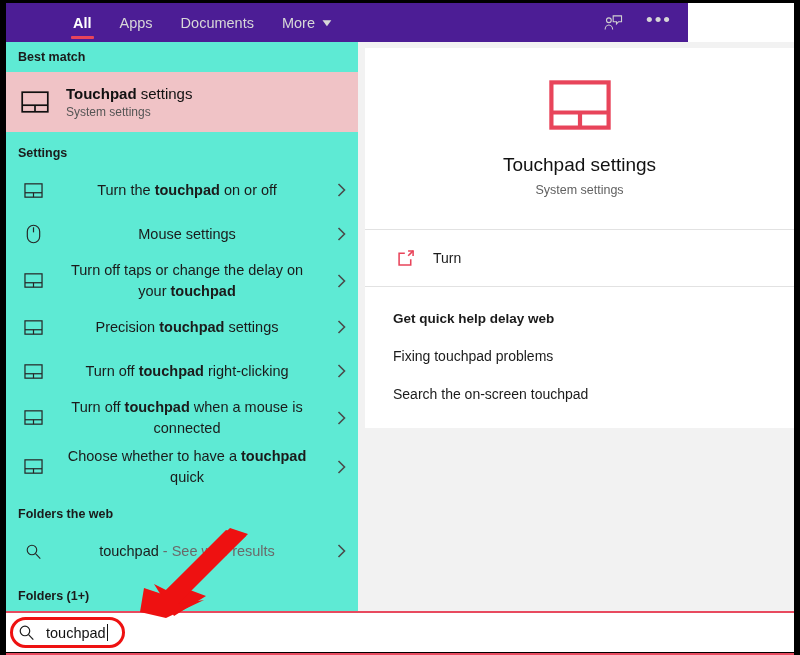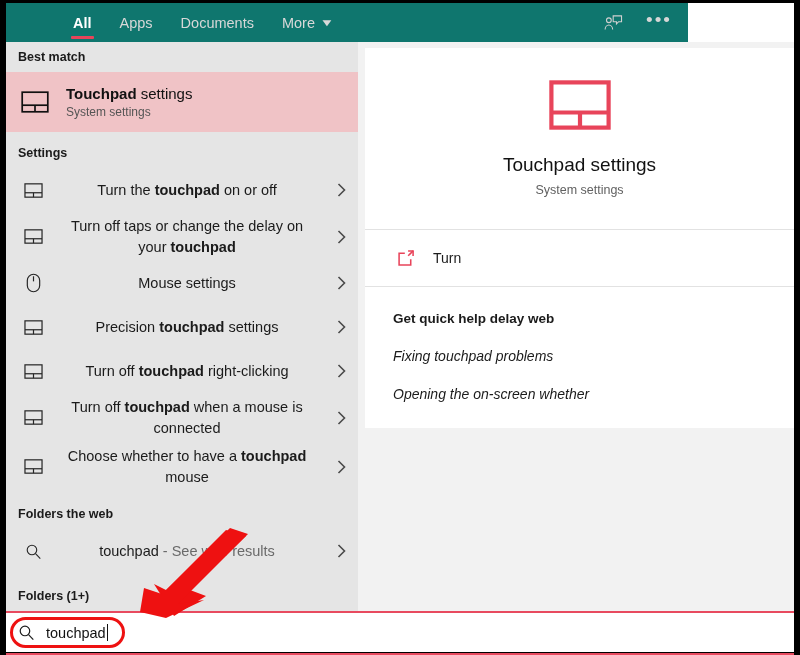--- a/index.html
+++ b/index.html
@@ -27,21 +27,21 @@
   .frame-left   { left: 0; top: 0; width: 6px;  height: 655px; }
   .frame-right  { right: 0; top: 0; width: 6px; height: 655px; }
   .frame-top    { left: 0; top: 0; width: 800px; height: 3px; }
   .frame-bottom { left: 0; bottom: 0; width: 800px; height: 3px; }
 
   
   .header {
     position: absolute;
     left: 6px; top: 3px;
     width: 682px; height: 39px;
-    background: #0f766e;
+    background: #4c1d95;
     display: flex;
     align-items: center;
   }
   .tabs {
     display: flex;
     align-items: center;
     height: 39px;
     margin-left: 53px;
   }
   .tab {
@@ -95,21 +95,21 @@
     line-height: 1;
     padding-bottom: 6px;
   }
 
   
   .left-pane {
     position: absolute;
     left: 6px; top: 42px;
     width: 352px;
     height: 571px;
-    background: #e5e5e5;
+    background: #5eead4;
     overflow: hidden;
   }
   .section-head {
     font-size: 12.5px;
     font-weight: bold;
     color: #1b1b1b;
     padding: 0 0 0 12px;
     height: 30px;
     display: flex;
     align-items: center;
@@ -243,21 +243,20 @@
     font-size: 13.5px;
     font-weight: bold;
     color: #1b1b1b;
     margin-bottom: 22px;
   }
   .help-link {
     font-size: 14px;
     color: #1b1b1b;
     margin-bottom: 22px;
     cursor: default;
-    font-style: italic;
   }
   .help-link:last-child { margin-bottom: 0; }
 
   
   .search-bar {
     position: absolute;
     left: 6px; bottom: 3px;
     width: 788px; height: 39px;
     background: #ffffff;
     display: flex;
@@ -386,49 +385,49 @@
           </div>
           <div class="row-label"><span>Turn the </span><b>touchpad</b><span> on or off</span></div>
           <div class="row-chev">
             <svg width="11" height="16" viewBox="0 0 11 16" fill="none" stroke="#4a4a4a" stroke-width="1.6">
               <polyline points="2.5,2 8.5,8 2.5,14"></polyline>
             </svg>
           </div>
         </div>
         <div class="result-row">
           <div class="row-icon">
+            <svg width="17" height="20" viewBox="0 0 18 22" fill="none" stroke="#262626" stroke-width="1.3">
+              <rect x="2.2" y="1.4" width="13.6" height="19.2" rx="6.8"></rect>
+              <line x1="9" y1="3.6" x2="9" y2="9.2"></line>
+            </svg>
+          </div>
+          <div class="row-label"><span>Mouse settings</span></div>
+          <div class="row-chev">
+            <svg width="11" height="16" viewBox="0 0 11 16" fill="none" stroke="#4a4a4a" stroke-width="1.6">
+              <polyline points="2.5,2 8.5,8 2.5,14"></polyline>
+            </svg>
+          </div>
+        </div>
+        <div class="result-row">
+          <div class="row-icon">
             <svg width="19" height="15" viewBox="0 0 20 16" fill="none" stroke="#262626" stroke-width="1.3">
               <rect x="0.9" y="0.9" width="18.2" height="14.2"></rect>
               <line x1="0.9" y1="10.4" x2="19.1" y2="10.4"></line>
               <line x1="10" y1="10.4" x2="10" y2="15.1"></line>
             </svg>
           </div>
           <div class="row-label"><span>Turn off taps or change the delay on your </span><b>touchpad</b></div>
           <div class="row-chev">
             <svg width="11" height="16" viewBox="0 0 11 16" fill="none" stroke="#4a4a4a" stroke-width="1.6">
               <polyline points="2.5,2 8.5,8 2.5,14"></polyline>
             </svg>
           </div>
         </div>
         <div class="result-row">
           <div class="row-icon">
-            <svg width="17" height="20" viewBox="0 0 18 22" fill="none" stroke="#262626" stroke-width="1.3">
-              <rect x="2.2" y="1.4" width="13.6" height="19.2" rx="6.8"></rect>
-              <line x1="9" y1="3.6" x2="9" y2="9.2"></line>
-            </svg>
-          </div>
-          <div class="row-label"><span>Mouse settings</span></div>
-          <div class="row-chev">
-            <svg width="11" height="16" viewBox="0 0 11 16" fill="none" stroke="#4a4a4a" stroke-width="1.6">
-              <polyline points="2.5,2 8.5,8 2.5,14"></polyline>
-            </svg>
-          </div>
-        </div>
-        <div class="result-row">
-          <div class="row-icon">
             <svg width="19" height="15" viewBox="0 0 20 16" fill="none" stroke="#262626" stroke-width="1.3">
               <rect x="0.9" y="0.9" width="18.2" height="14.2"></rect>
               <line x1="0.9" y1="10.4" x2="19.1" y2="10.4"></line>
               <line x1="10" y1="10.4" x2="10" y2="15.1"></line>
             </svg>
           </div>
           <div class="row-label"><span>Precision </span><b>touchpad</b><span> settings</span></div>
           <div class="row-chev">
             <svg width="11" height="16" viewBox="0 0 11 16" fill="none" stroke="#4a4a4a" stroke-width="1.6">
               <polyline points="2.5,2 8.5,8 2.5,14"></polyline>
@@ -466,21 +465,21 @@
           </div>
         </div>
         <div class="result-row">
           <div class="row-icon">
             <svg width="19" height="15" viewBox="0 0 20 16" fill="none" stroke="#262626" stroke-width="1.3">
               <rect x="0.9" y="0.9" width="18.2" height="14.2"></rect>
               <line x1="0.9" y1="10.4" x2="19.1" y2="10.4"></line>
               <line x1="10" y1="10.4" x2="10" y2="15.1"></line>
             </svg>
           </div>
-          <div class="row-label"><span>Choose whether to have a </span><b>touchpad</b><span> mouse</span></div>
+          <div class="row-label"><span>Choose whether to have a </span><b>touchpad</b><span> quick</span></div>
           <div class="row-chev">
             <svg width="11" height="16" viewBox="0 0 11 16" fill="none" stroke="#4a4a4a" stroke-width="1.6">
               <polyline points="2.5,2 8.5,8 2.5,14"></polyline>
             </svg>
           </div>
         </div>
       </div>
 
     <div class="section-head" style="margin-top:8px;">Folders the web</div>
 
@@ -531,21 +530,21 @@
         </div>
         <div class="open-label">Turn</div>
       </div>
 
       <div class="card-sep"></div>
 
       <div class="help-block">
         <div class="help-title">Get quick help delay web</div>
         <div id="help-links">
             <div class="help-link">Fixing touchpad problems</div>
-            <div class="help-link">Opening the on-screen whether</div>
+            <div class="help-link">Search the on-screen touchpad</div>
           </div>
       </div>
     </div>
   </div>
 
   <div class="search-rule-top"></div>
   <div class="search-bar">
     <div class="search-icon-wrap">
       <svg width="17" height="17" viewBox="0 0 20 20" fill="none" stroke="#1b1b1b" stroke-width="1.4">
         <circle cx="8.2" cy="8.2" r="5.6"></circle>

